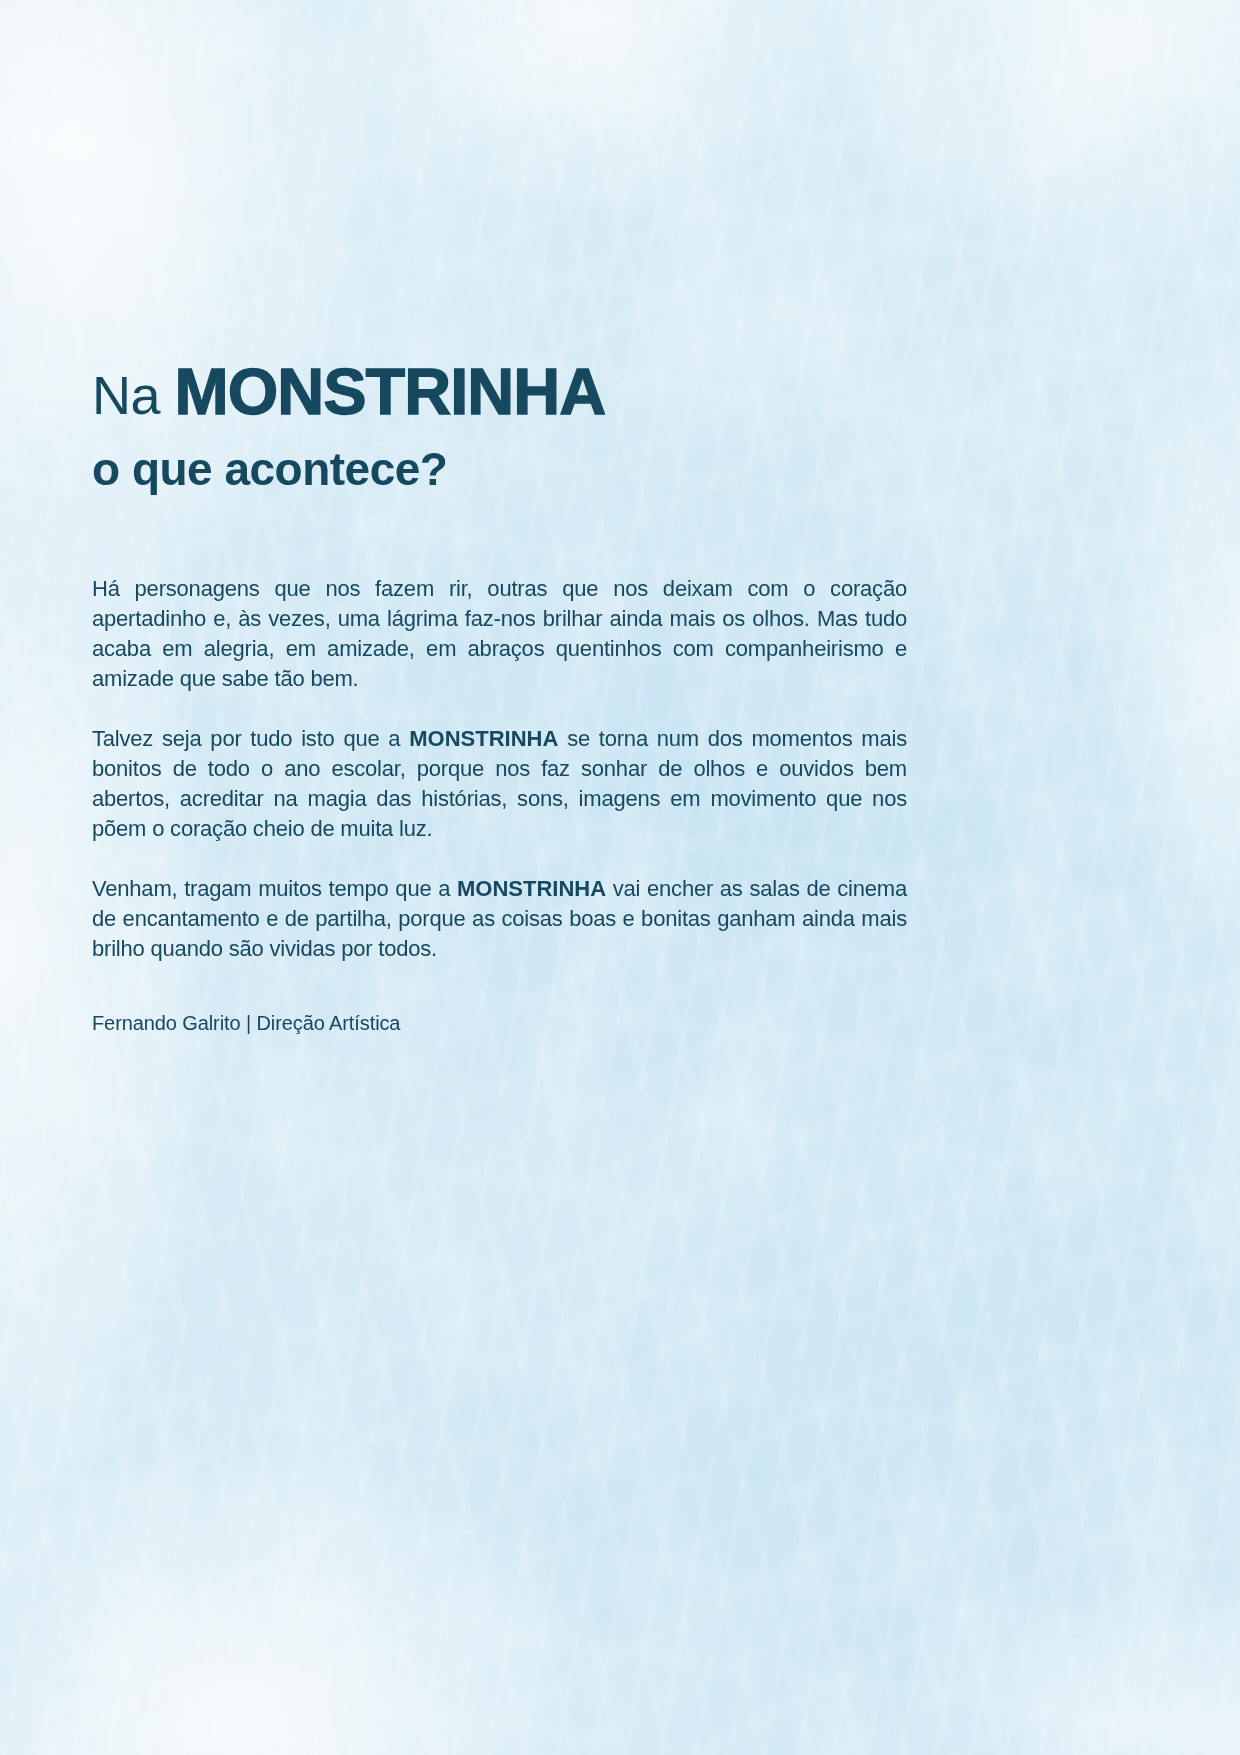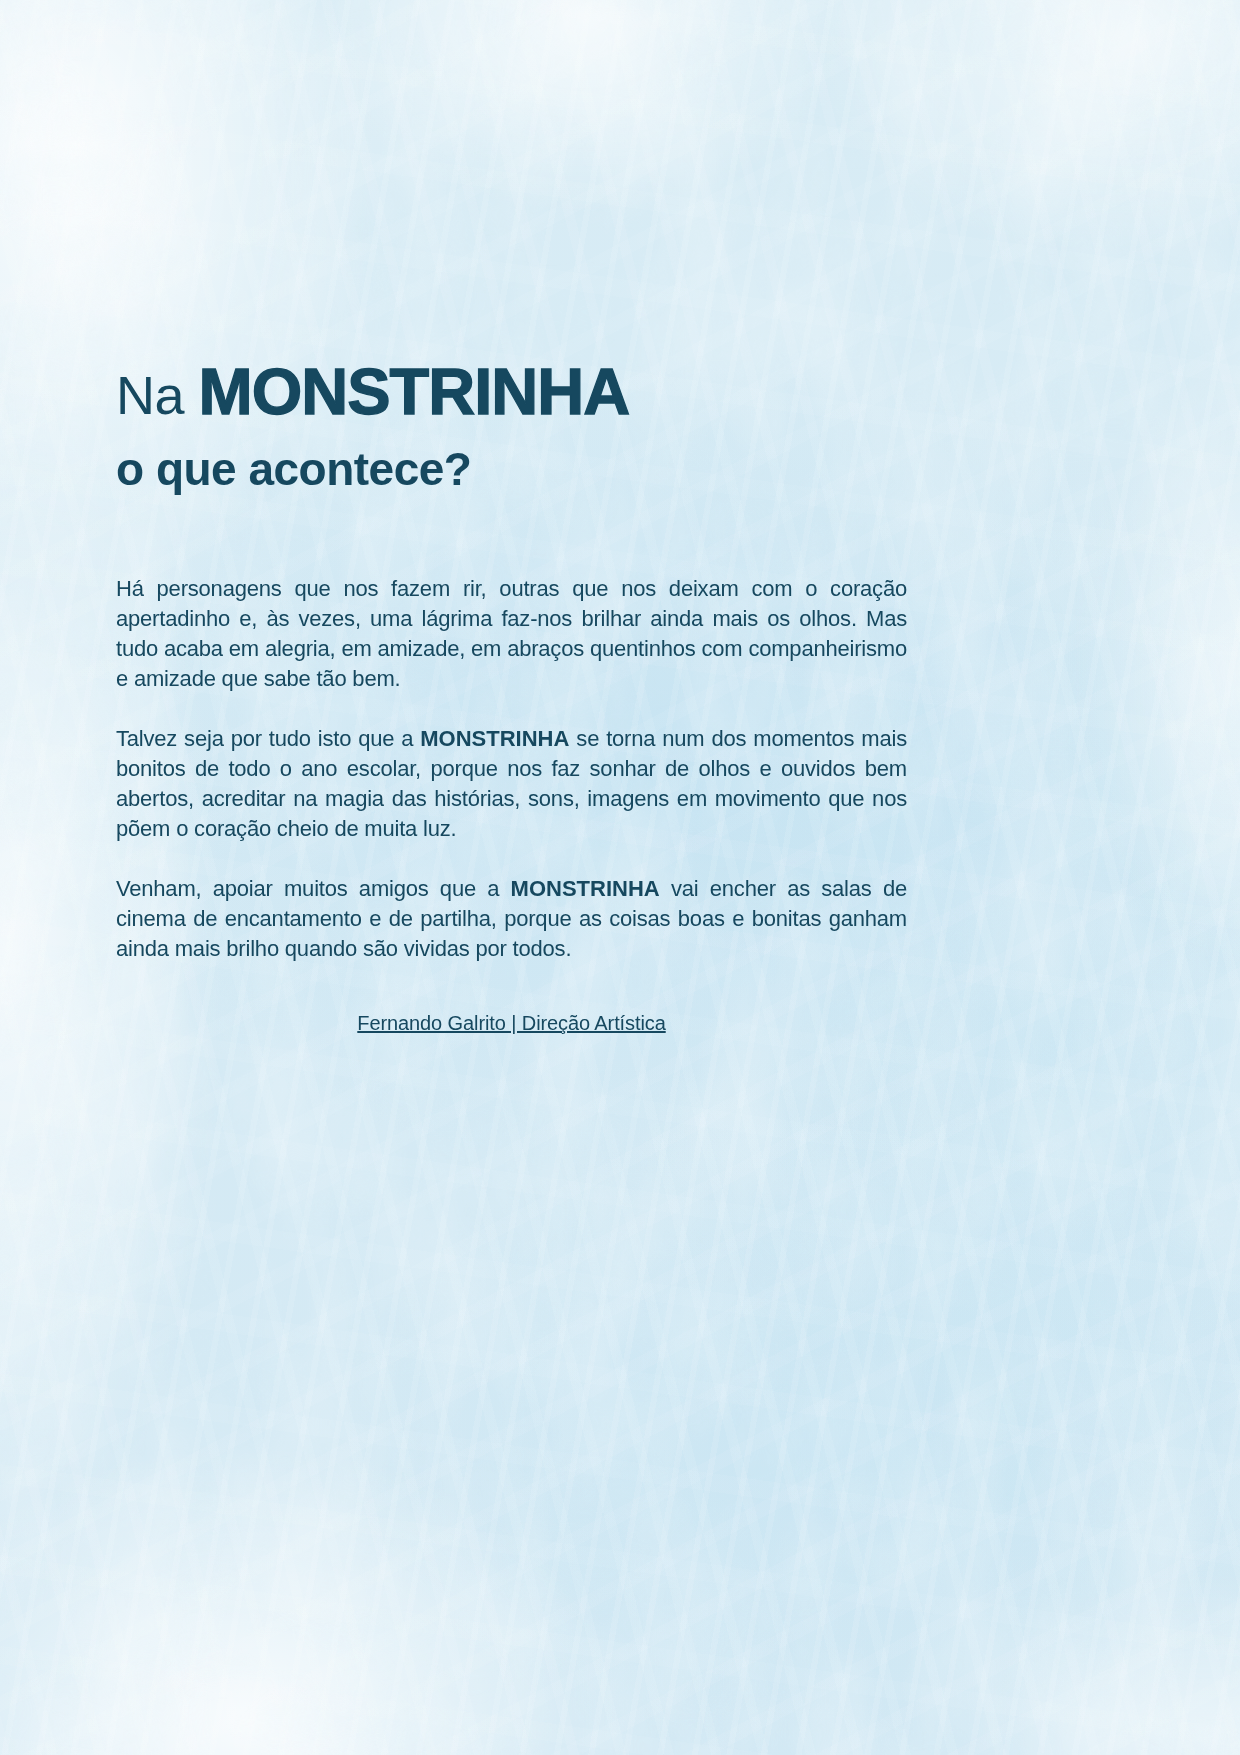--- a/index.html
+++ b/index.html
@@ -51,21 +51,21 @@
     inset: 0;
     display: block;
   }
 
   
   .content {
     position: absolute;
     inset: 0;
     z-index: 1;
     box-sizing: border-box;
-    padding: 338px 333px 0 116px; 
+    padding: 338px 333px 0 92px; 
     color: #16485f;
   }
   .title {
     line-height: 1;
     white-space: nowrap;
   }
   .title .prefix {
     font-size: 54px;
     font-weight: 400;
     letter-spacing: -0.5px;
@@ -93,23 +93,22 @@
     margin: 0 0 30px 0;
     text-align: justify;
   }
   .body-copy p b {
     font-weight: 700;
     letter-spacing: 0;
   }
   .signature {
     margin-top: 48px;
     font-size: 20px;
-    text-align: center;
+    text-align: left;
     letter-spacing: -0.1px;
-    text-decoration: underline;
   }
 </style>
 </head>
 <body>
 
 <div class="bg">
   <div class="bg-wash"></div>
   <div class="bg-streaks"></div>
   <svg class="bg-grain" width="1240" height="1755" aria-hidden="true">
     <defs>
@@ -127,17 +126,17 @@
   </svg>
 </div>
 
 <div class="content">
   <h1 class="title"><span class="prefix">Na </span><span class="brand">MONSTRINHA</span></h1>
   <div class="title-sub">o que acontece?</div>
 
   <div class="body-copy">
       <p><span>Há personagens que nos fazem rir, outras que nos deixam com o coração apertadinho e, às vezes, uma lágrima faz-nos brilhar ainda mais os olhos. Mas tudo acaba em alegria, em amizade, em abraços quentinhos com companheirismo e amizade que sabe tão bem.</span></p>
       <p><span>Talvez seja por tudo isto que a </span><b>MONSTRINHA</b><span> se torna num dos momentos mais bonitos de todo o ano escolar, porque nos faz sonhar de olhos e ouvidos bem abertos, acreditar na magia das histórias, sons, imagens em movimento que nos põem o coração cheio de muita luz.</span></p>
-      <p><span>Venham, apoiar muitos amigos que a </span><b>MONSTRINHA</b><span> vai encher as salas de cinema de encantamento e de partilha, porque as coisas boas e bonitas ganham ainda mais brilho quando são vividas por todos.</span></p>
+      <p><span>Venham, tragam muitos tempo que a </span><b>MONSTRINHA</b><span> vai encher as salas de cinema de encantamento e de partilha, porque as coisas boas e bonitas ganham ainda mais brilho quando são vividas por todos.</span></p>
     </div>
 
   <div class="signature">Fernando Galrito | Direção Artística</div>
 </div>
 
 </body></html>

